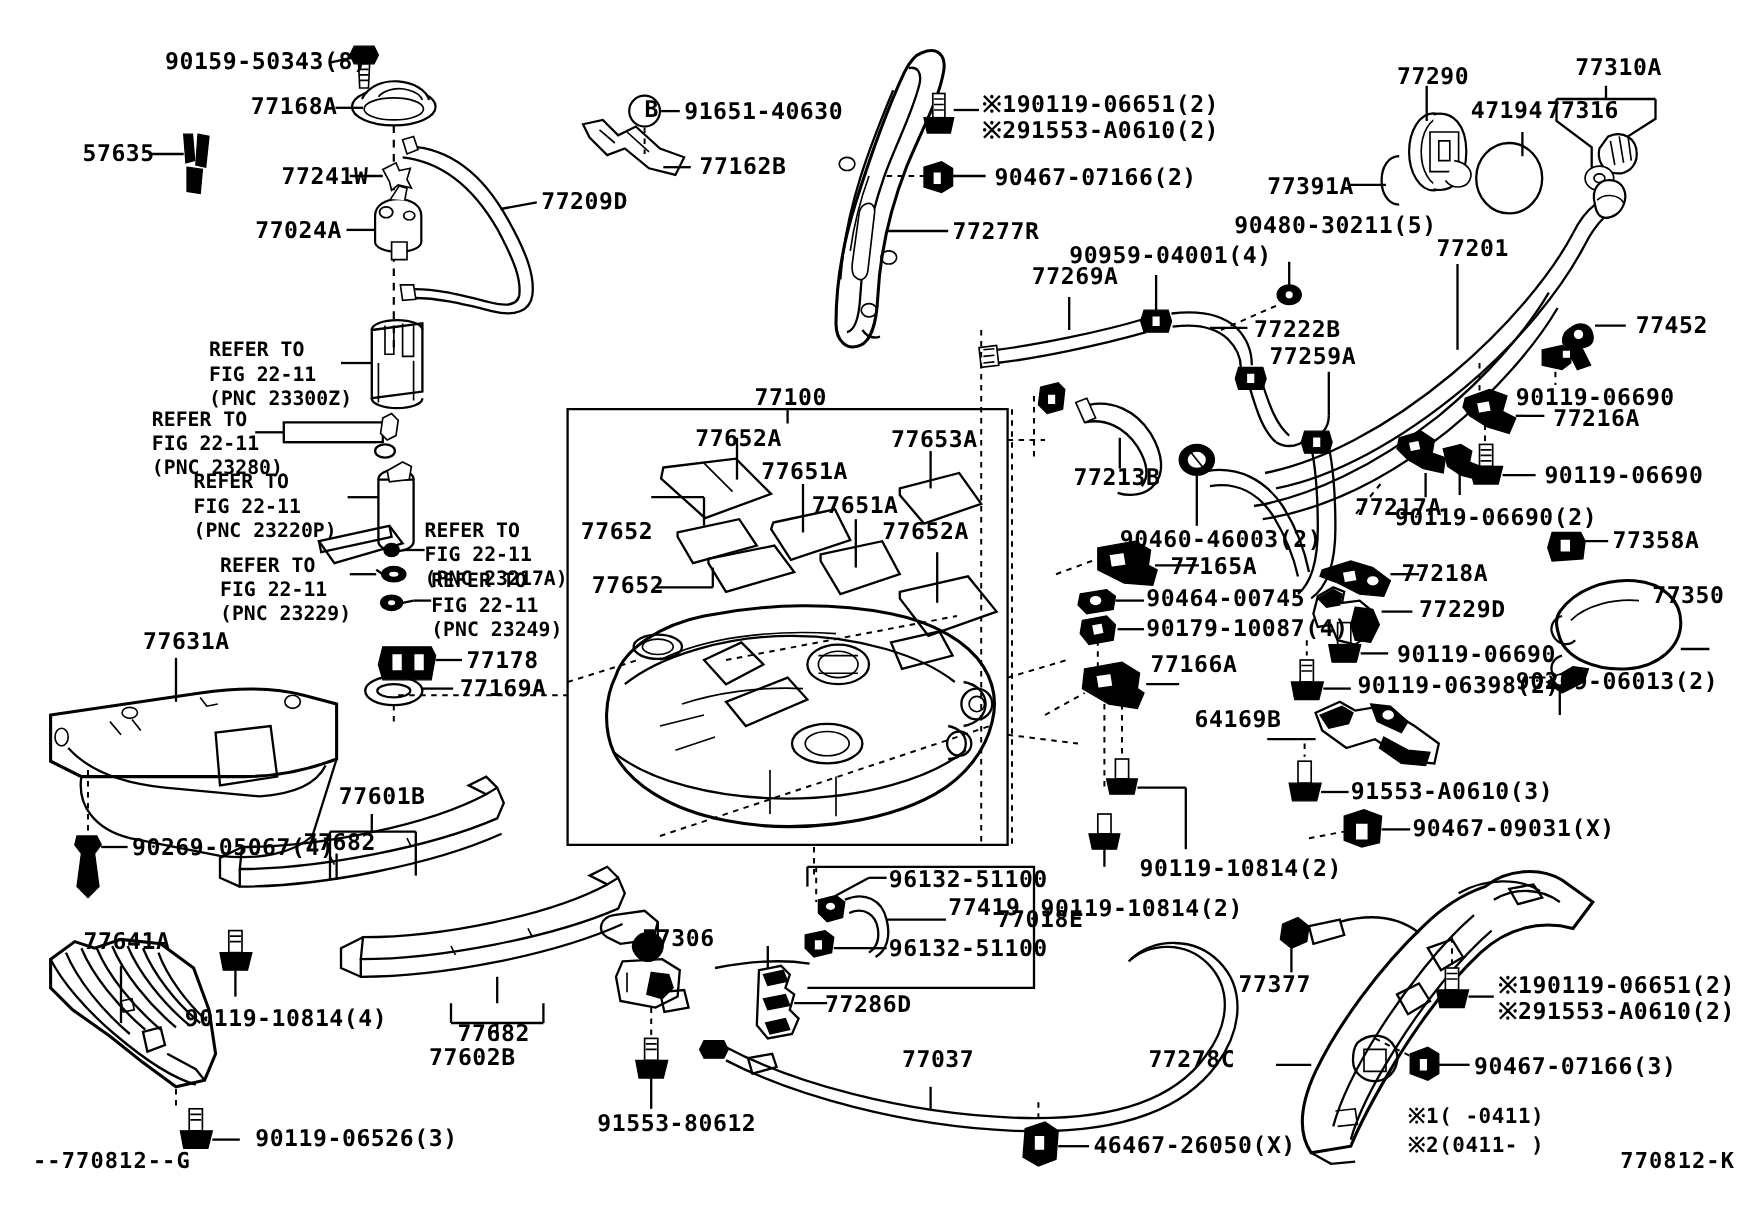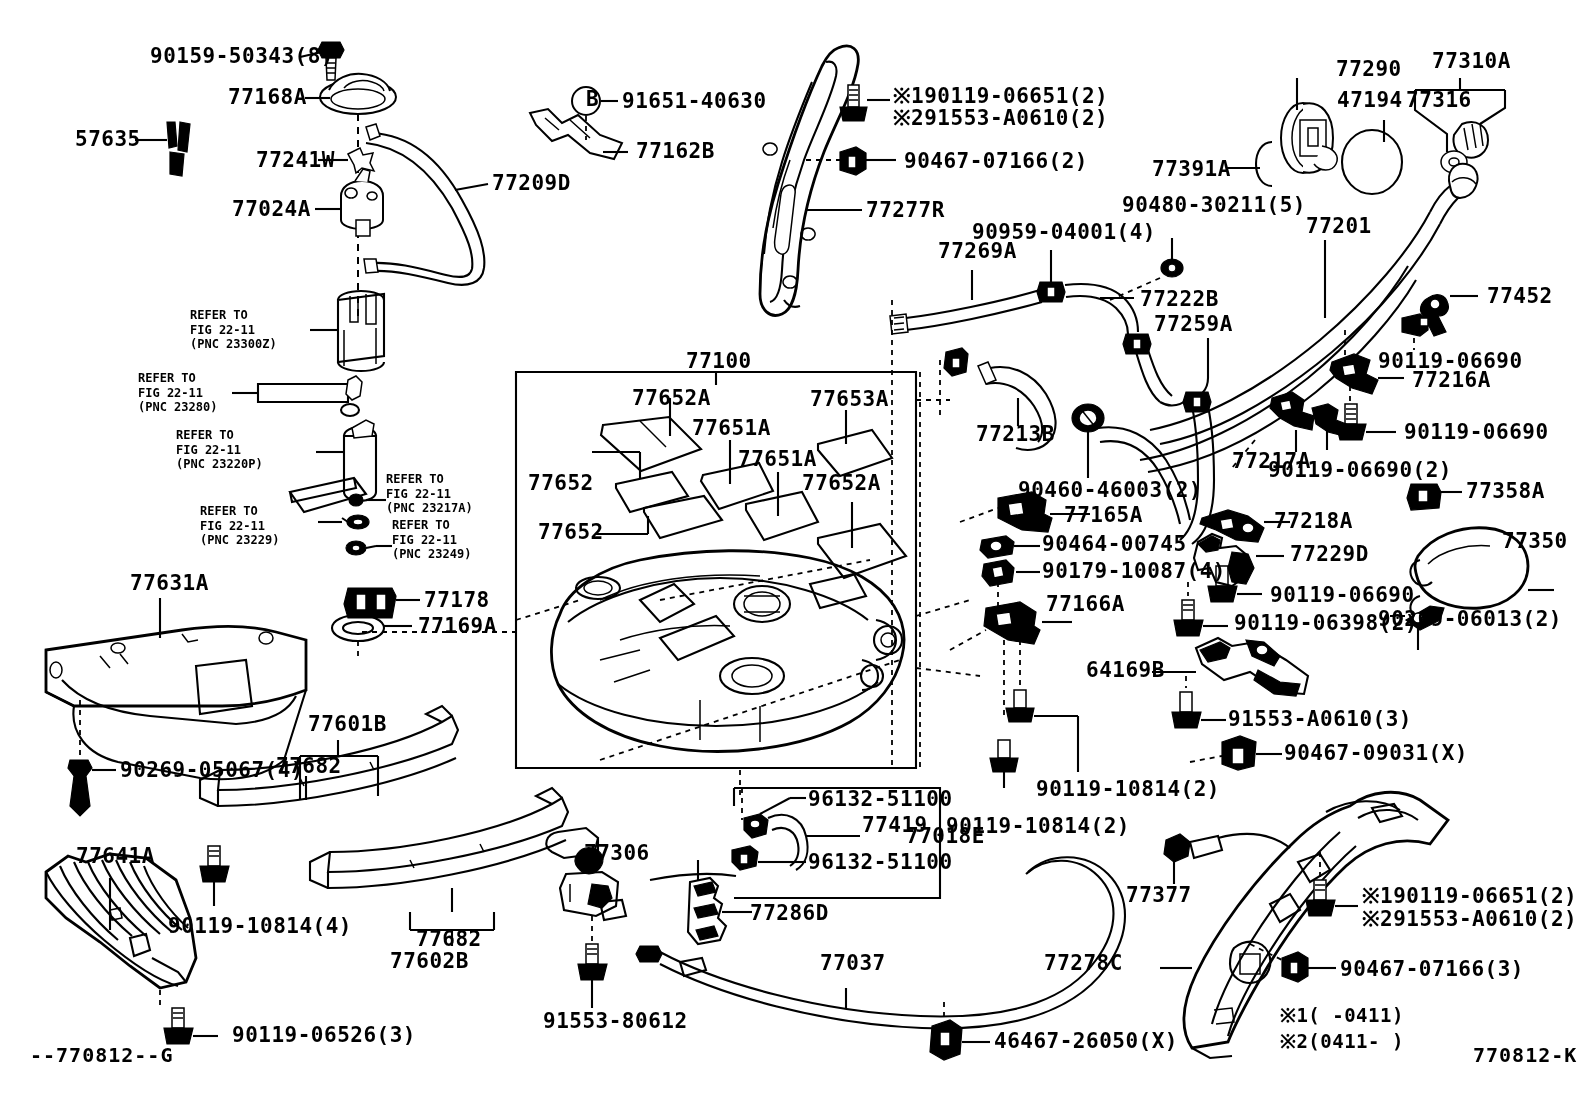--- a/index.html
+++ b/index.html
@@ -2,21 +2,21 @@
 <html><head>
 <meta charset="utf-8">
 <style>
   html,body{margin:0;padding:0;background:#fff;}
   body{width:1592px;height:1099px;position:relative;overflow:hidden;
        font-family:"DejaVu Sans Mono","Liberation Mono",monospace;}
   #sheet{position:absolute;inset:0;}
   .lbl{position:absolute;white-space:nowrap;color:#000;font-weight:bold;
        font-size:21px;letter-spacing:0.5px;line-height:1.12;
        font-family:"DejaVu Sans Mono","Liberation Mono",monospace;}
-  .lbl.refer{font-size:12px;letter-spacing:0px;line-height:1.22;}
+  .lbl.refer{font-size:18px;letter-spacing:0px;line-height:1.22;}
   .lbl.foot{font-size:19px;}
   .lbl.code{font-size:20px;letter-spacing:1px;}
   svg{position:absolute;left:0;top:0;width:1592px;height:1099px;
       pointer-events:none;}
   .ln{stroke:#000;stroke-width:2.1;fill:none;}
   .ln3{stroke:#000;stroke-width:2.8;fill:none;}
   .thin{stroke:#000;stroke-width:1.5;fill:none;}
   .dsh{stroke:#000;stroke-width:2;fill:none;stroke-dasharray:7 6;}
   .dsh2{stroke:#000;stroke-width:1.8;fill:none;stroke-dasharray:5 5;}
   .fil{fill:#000;stroke:#000;stroke-width:1.2;}
@@ -699,21 +699,21 @@
 <div class="lbl" style="left:904px;top:150px">90467-07166(2)</div>
 <div class="lbl" style="left:893px;top:84px"><span>※</span><span class="sup"></span><span>190119-06651(2)</span></div>
 <div class="lbl" style="left:893px;top:107px"><span>※</span><span>291553-A0610(2)</span></div>
 
 <div class="lbl" style="left:938px;top:240px">77269A</div>
 <div class="lbl" style="left:972px;top:221px">90959-04001(4)</div>
 <div class="lbl" style="left:1140px;top:288px">77222B</div>
 <div class="lbl" style="left:1154px;top:313px">77259A</div>
 <div class="lbl" style="left:1122px;top:194px">90480-30211(5)</div>
 <div class="lbl" style="left:1152px;top:158px">77391A</div>
-<div class="lbl" style="left:1336px;top:58px">77290</div>
+<div class="lbl" style="left:1270px;top:58px">77290</div>
 <div class="lbl" style="left:1337px;top:89px">47194</div>
 <div class="lbl" style="left:1406px;top:89px">77316</div>
 <div class="lbl" style="left:1432px;top:50px">77310A</div>
 <div class="lbl" style="left:1306px;top:215px">77201</div>
 <div class="lbl" style="left:1487px;top:285px">77452</div>
 
 <div class="lbl" style="left:1378px;top:350px">90119-06690</div>
 <div class="lbl" style="left:1412px;top:369px">77216A</div>
 <div class="lbl" style="left:1404px;top:421px">90119-06690</div>
 <div class="lbl" style="left:1268px;top:459px">90119-06690(2)</div>
@@ -725,21 +725,21 @@
 <div class="lbl" style="left:1466px;top:480px">77358A</div>
 <div class="lbl" style="left:1502px;top:530px">77350</div>
 <div class="lbl" style="left:1378px;top:608px">90269-06013(2)</div>
 
 <div class="lbl" style="left:976px;top:423px">77213B</div>
 <div class="lbl" style="left:1018px;top:479px">90460-46003(2)</div>
 <div class="lbl" style="left:1064px;top:504px">77165A</div>
 <div class="lbl" style="left:1042px;top:533px">90464-00745</div>
 <div class="lbl" style="left:1042px;top:560px">90179-10087(4)</div>
 <div class="lbl" style="left:1046px;top:593px">77166A</div>
-<div class="lbl" style="left:1086px;top:659px">64169B</div>
+<div class="lbl" style="left:1086px;top:643px">64169B</div>
 <div class="lbl" style="left:1228px;top:708px">91553-A0610(3)</div>
 <div class="lbl" style="left:1284px;top:742px">90467-09031(X)</div>
 <div class="lbl" style="left:1036px;top:778px">90119-10814(2)</div>
 <div class="lbl" style="left:946px;top:815px">90119-10814(2)</div>
 
 <div class="lbl" style="left:686px;top:350px">77100</div>
 <div class="lbl" style="left:632px;top:387px">77652A</div>
 <div class="lbl" style="left:692px;top:417px">77651A</div>
 <div class="lbl" style="left:810px;top:388px">77653A</div>
 <div class="lbl" style="left:738px;top:448px">77651A</div>

